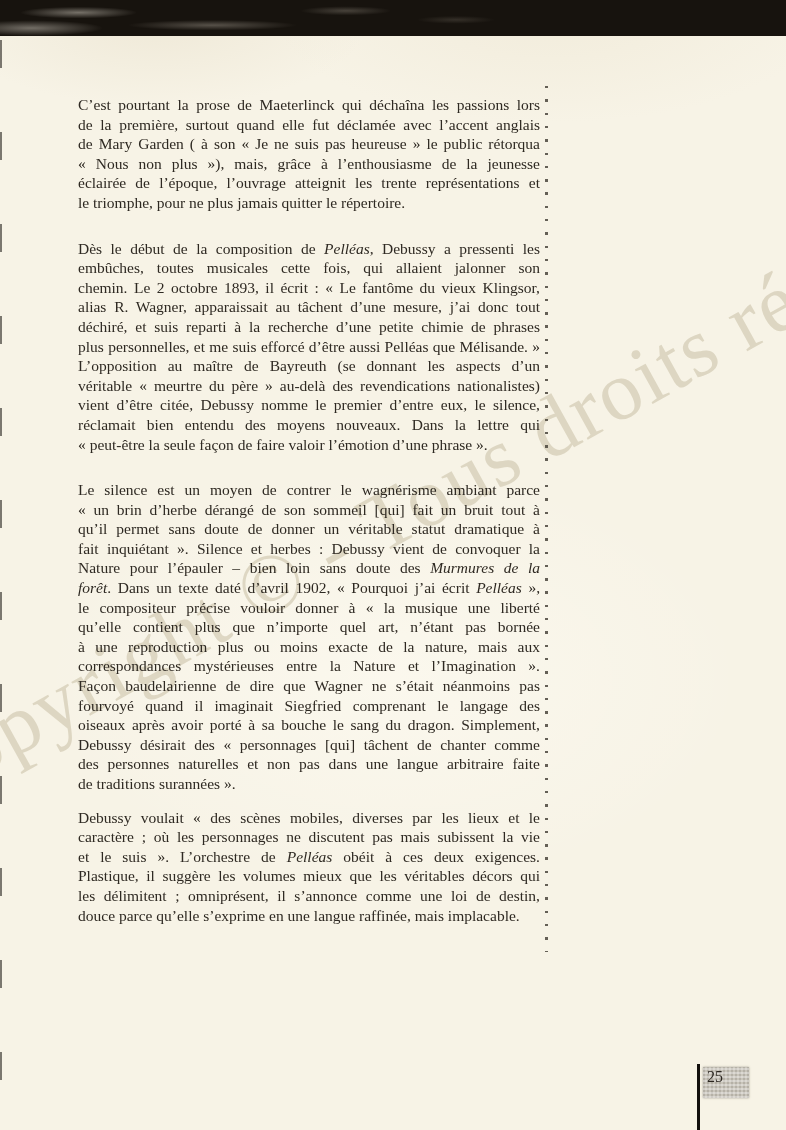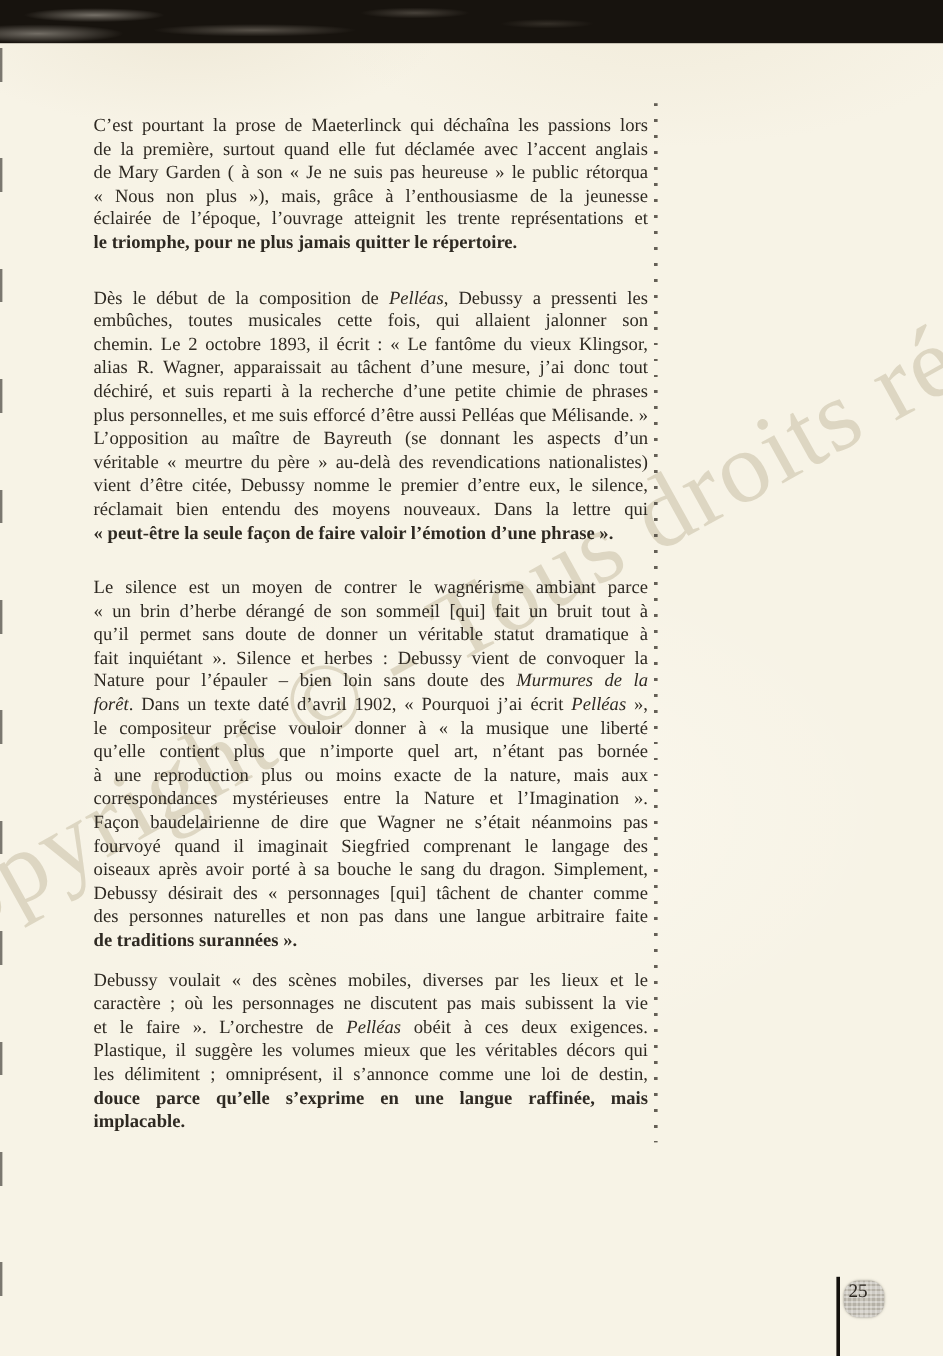--- a/index.html
+++ b/index.html
@@ -43,41 +43,40 @@
     pointer-events:none;
   }
   
   .text-column{
     position:absolute;left:78px;top:81px;width:462px;
     font-size:15.5px;line-height:19.6px;color:#2e2922;
   }
   .para{margin:14px 0 26px 0;}
   .para:nth-child(3){margin-bottom:0;}
   .line{text-align:justify;text-align-last:justify;}
-  .line.last{text-align-last:left;font-weight:bold;}
+  .line.last{text-align-last:left;}
   
   .dotted-line{
     position:absolute;left:545px;top:86px;width:2.5px;height:866px;
     background:repeating-linear-gradient(180deg,
       #4a453c 0 2.4px, rgba(0,0,0,0) 2.4px 13.3px);
     opacity:.85;
   }
   
   .spine-line{
     position:absolute;left:697px;top:1064px;width:2.5px;height:66px;
     background:#13100d;
   }
   .page-badge{
-    position:absolute;left:703px;top:1067px;width:34px;height:31px;
+    position:absolute;left:703px;top:1067px;width:46px;height:31px;
     background-color:#c9c5bb;
     background-image:
       repeating-linear-gradient(0deg, rgba(255,255,255,.35) 0 2px, rgba(0,0,0,0) 2px 4px),
       repeating-linear-gradient(90deg, rgba(90,85,75,.18) 0 2px, rgba(0,0,0,0) 2px 4px);
     box-shadow:0 0 2px rgba(90,85,75,.5);
-    border-radius:13px;
   }
   .page-number{
     position:absolute;left:4px;top:1px;
     font-size:16px;color:#2b2620;
   }
 </style>
 </head>
 <body>
 
 <div class="paper-texture"></div>
@@ -124,21 +123,21 @@
       <div class="line"><span>Façon baudelairienne de dire que Wagner ne s’était néanmoins pas</span></div>
       <div class="line"><span>fourvoyé quand il imaginait Siegfried comprenant le langage des</span></div>
       <div class="line"><span>oiseaux après avoir porté à sa bouche le sang du dragon. Simplement,</span></div>
       <div class="line"><span>Debussy désirait des « personnages [qui] tâchent de chanter comme</span></div>
       <div class="line"><span>des personnes naturelles et non pas dans une langue arbitraire faite</span></div>
       <div class="line last"><span>de traditions surannées ».</span></div>
     </div>
   <div class="para">
       <div class="line"><span>Debussy voulait « des scènes mobiles, diverses par les lieux et le</span></div>
       <div class="line"><span>caractère ; où les personnages ne discutent pas mais subissent la vie</span></div>
-      <div class="line"><span>et le faire ». L’orchestre de </span><i>Pelléas</i><span> obéit à ces deux exigences.</span></div>
+      <div class="line"><span>et le suis ». L’orchestre de </span><i>Pelléas</i><span> obéit à ces deux exigences.</span></div>
       <div class="line"><span>Plastique, il suggère les volumes mieux que les véritables décors qui</span></div>
       <div class="line"><span>les délimitent ; omniprésent, il s’annonce comme une loi de destin,</span></div>
       <div class="line last"><span>douce parce qu’elle s’exprime en une langue raffinée, mais implacable.</span></div>
     </div>
 </div>
 
 <div class="dotted-line"></div>
 
 <div class="spine-line"></div>
 

